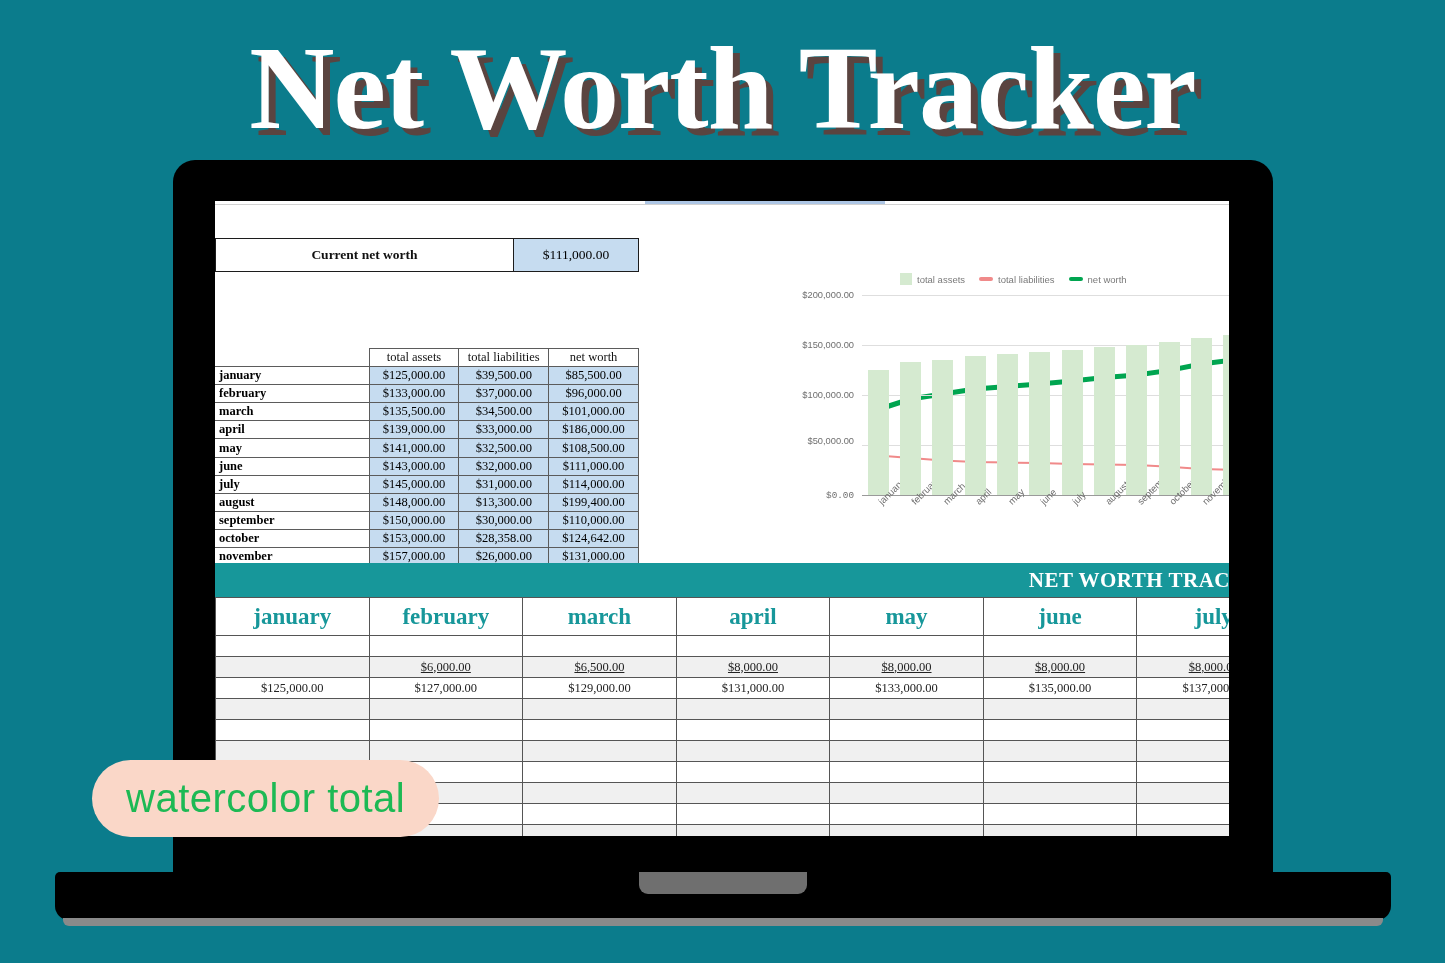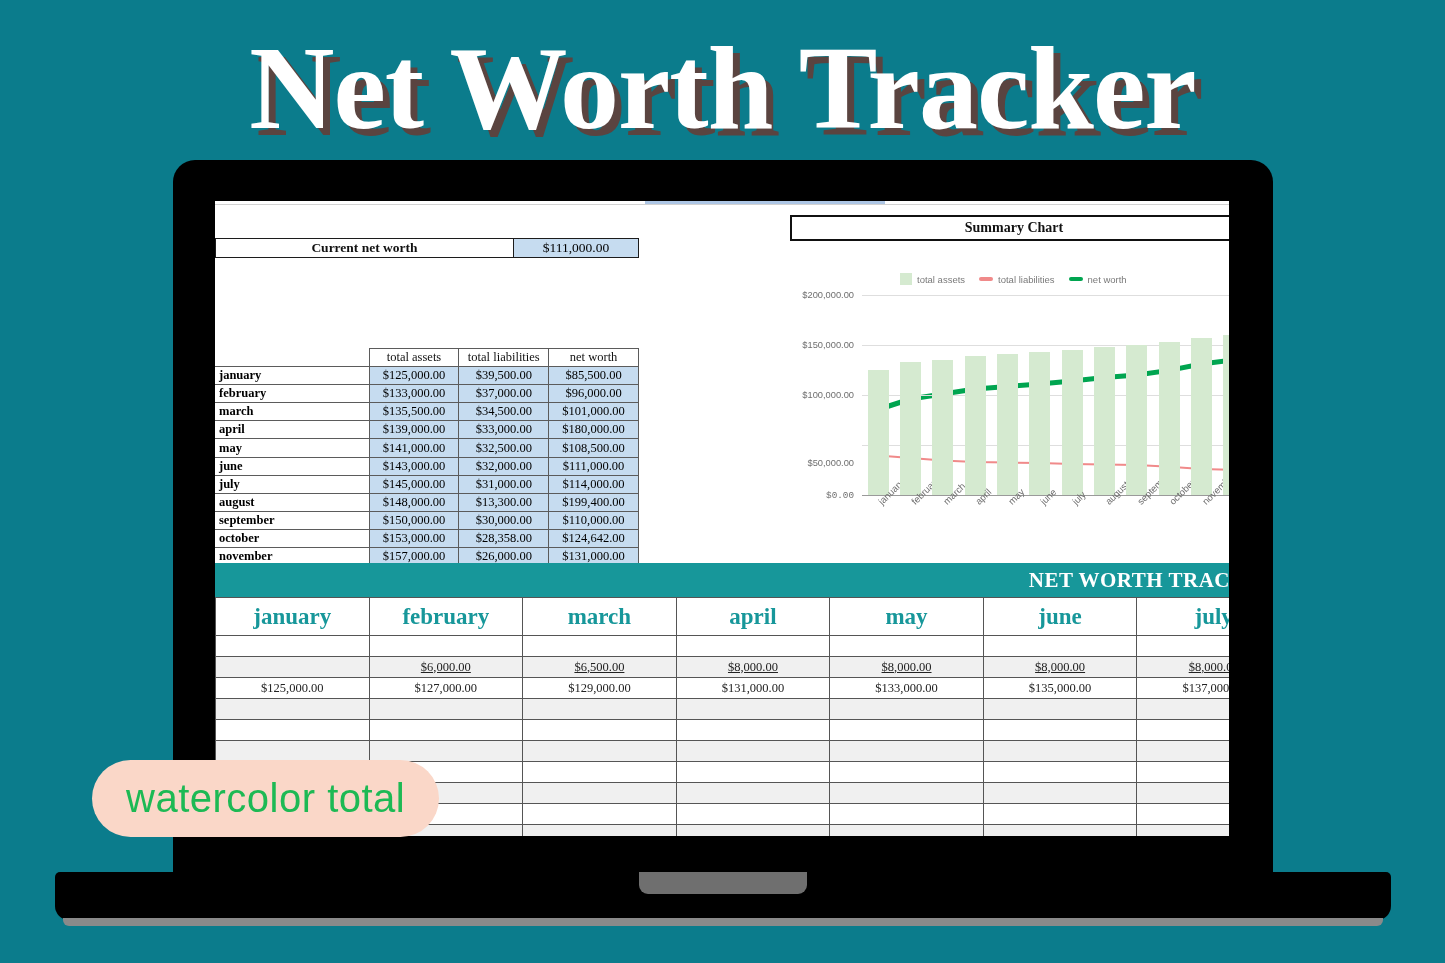--- a/index.html
+++ b/index.html
@@ -77,21 +77,21 @@
     background:#d2d2d2;
   }
 
   
   #summary-block { position:absolute; left:0px; top:37px; width:424px; }
   table.sheet { border-collapse:collapse; font-family:"Liberation Serif", serif; }
 
   #kpi-table { width:424px; }
   #kpi-table td {
     border:1.6px solid #1c1c1c;
-    height:19px; font-size:13.5px; padding:0 4px;
+    height:33px; font-size:13.5px; padding:0 4px;
   }
   .kpi-label { text-align:center; font-weight:700; color:#111; }
   .kpi-value { text-align:center; width:125px; }
   .kpi-value.hl { background:#c6dcf0; }
 
   #ledger-table { position:absolute; left:0px; top:110px; width:424px; }
   #ledger-table td, #ledger-table th {
     border:1.2px solid #5b5b5b;
     font-size:12.5px; height:18.1px; padding:0 4px;
     font-family:"Liberation Serif", serif;
@@ -224,21 +224,21 @@
             <tr>
               <td class="m">march</td>
               <td class="v">$135,500.00</td>
               <td class="v">$34,500.00</td>
               <td class="v">$101,000.00</td>
             </tr>
             <tr>
               <td class="m">april</td>
               <td class="v">$139,000.00</td>
               <td class="v">$33,000.00</td>
-              <td class="v">$180,000.00</td>
+              <td class="v">$186,000.00</td>
             </tr>
             <tr>
               <td class="m">may</td>
               <td class="v">$141,000.00</td>
               <td class="v">$32,500.00</td>
               <td class="v">$108,500.00</td>
             </tr>
             <tr>
               <td class="m">june</td>
               <td class="v">$143,000.00</td>
@@ -279,21 +279,20 @@
               <td class="m">december</td>
               <td class="v">$160,000.00</td>
               <td class="v">$25,000.00</td>
               <td class="v">$135,000.00</td>
             </tr>
           </tbody>
       </table>
     </div>
 
     <div id="chart-panel">
-      <div id="chart-title-box">Summary Chart</div>
 
       <div id="chart-legend">
         <div class="lg">
           <span class="lg-sq"></span>
           <span>total assets</span>
         </div>
         <div class="lg">
           <span class="lg-dash" style="background:#f08a8a"></span>
           <span>total liabilities</span>
         </div>
@@ -305,21 +304,21 @@
 
       <div id="plot">
         <div id="plot-inner">
           <svg id="plot-lines" viewBox="0 0 388 200" preserveAspectRatio="none">
               <polyline points="16.166666666666668,160.5 48.5,163 80.83333333333334,165.5 113.16666666666667,167 145.5,167.5 177.83333333333334,168 210.16666666666666,169 242.5,169.5 274.83333333333337,170 307.1666666666667,171.642 339.50000000000006,174 371.83333333333337,175" fill="none" stroke="#f08a8a" stroke-width="2" stroke-linecap="round" stroke-linejoin="round"></polyline>
               <polyline points="16.166666666666668,114.5 48.5,104 80.83333333333334,99 113.16666666666667,94 145.5,91.5 177.83333333333334,88.99999999999999 210.16666666666666,86.00000000000001 242.5,82.5 274.83333333333337,80 307.1666666666667,75.35799999999999 339.50000000000006,69 371.83333333333337,65" fill="none" stroke="#00a550" stroke-width="5" stroke-linecap="round" stroke-linejoin="round"></polyline>
             </svg>
         <div class="gridline axis" style="top: 200px;"></div>
             <div class="ytick" style="top: 200px; font-family: Liberation Mono, monospace;">$0.00</div>
             <div class="gridline" style="top: 150px;"></div>
-            <div class="ytick" style="top: 168px;">$50,000.00</div>
+            <div class="ytick" style="top: 146px;">$50,000.00</div>
             <div class="gridline" style="top: 100px;"></div>
             <div class="ytick" style="top: 100px;">$100,000.00</div>
             <div class="gridline" style="top: 50px;"></div>
             <div class="ytick" style="top: 50px;">$150,000.00</div>
             <div class="gridline" style="top: 0px;"></div>
             <div class="ytick" style="top: 0px;">$200,000.00</div>
             <div class="bar" style="left: 5.66667px; height: 125px; background: rgb(213, 234, 208);"></div>
             <div class="xlab" style="left: 14.1667px;">january</div>
             <div class="bar" style="left: 38px; height: 133px; background: rgb(213, 234, 208);"></div>
             <div class="xlab" style="left: 46.5px;">february</div>

